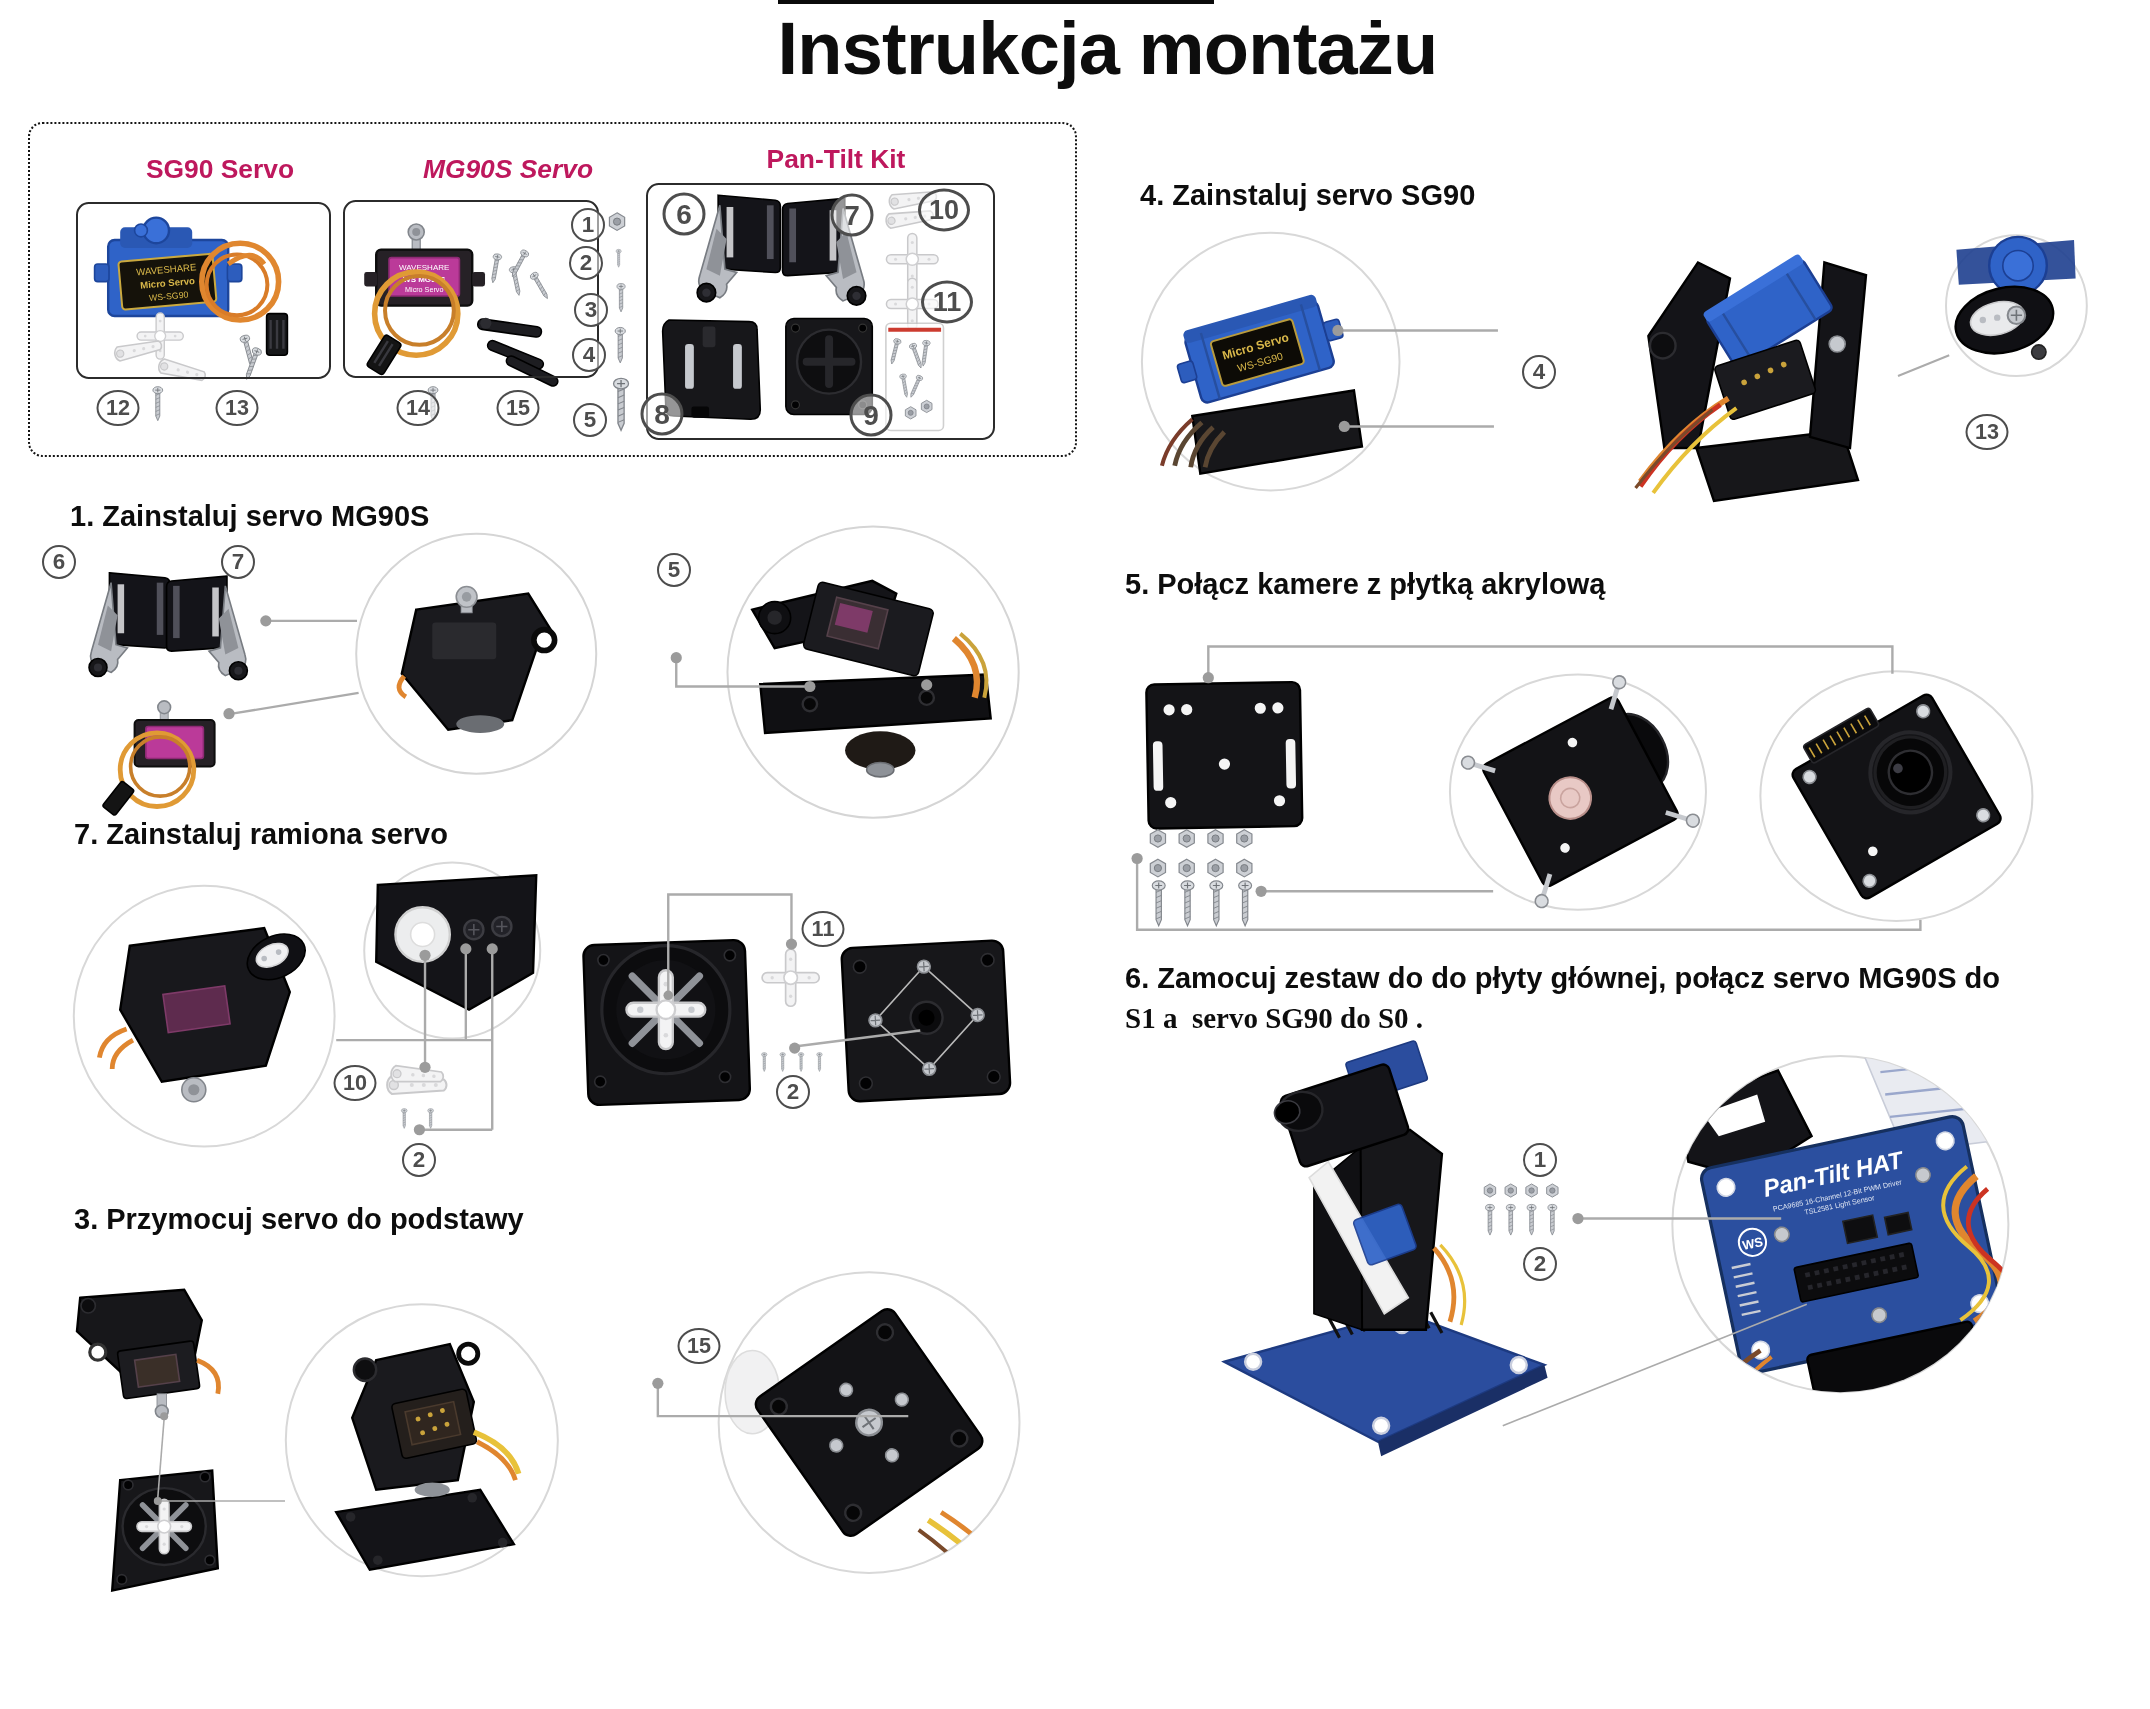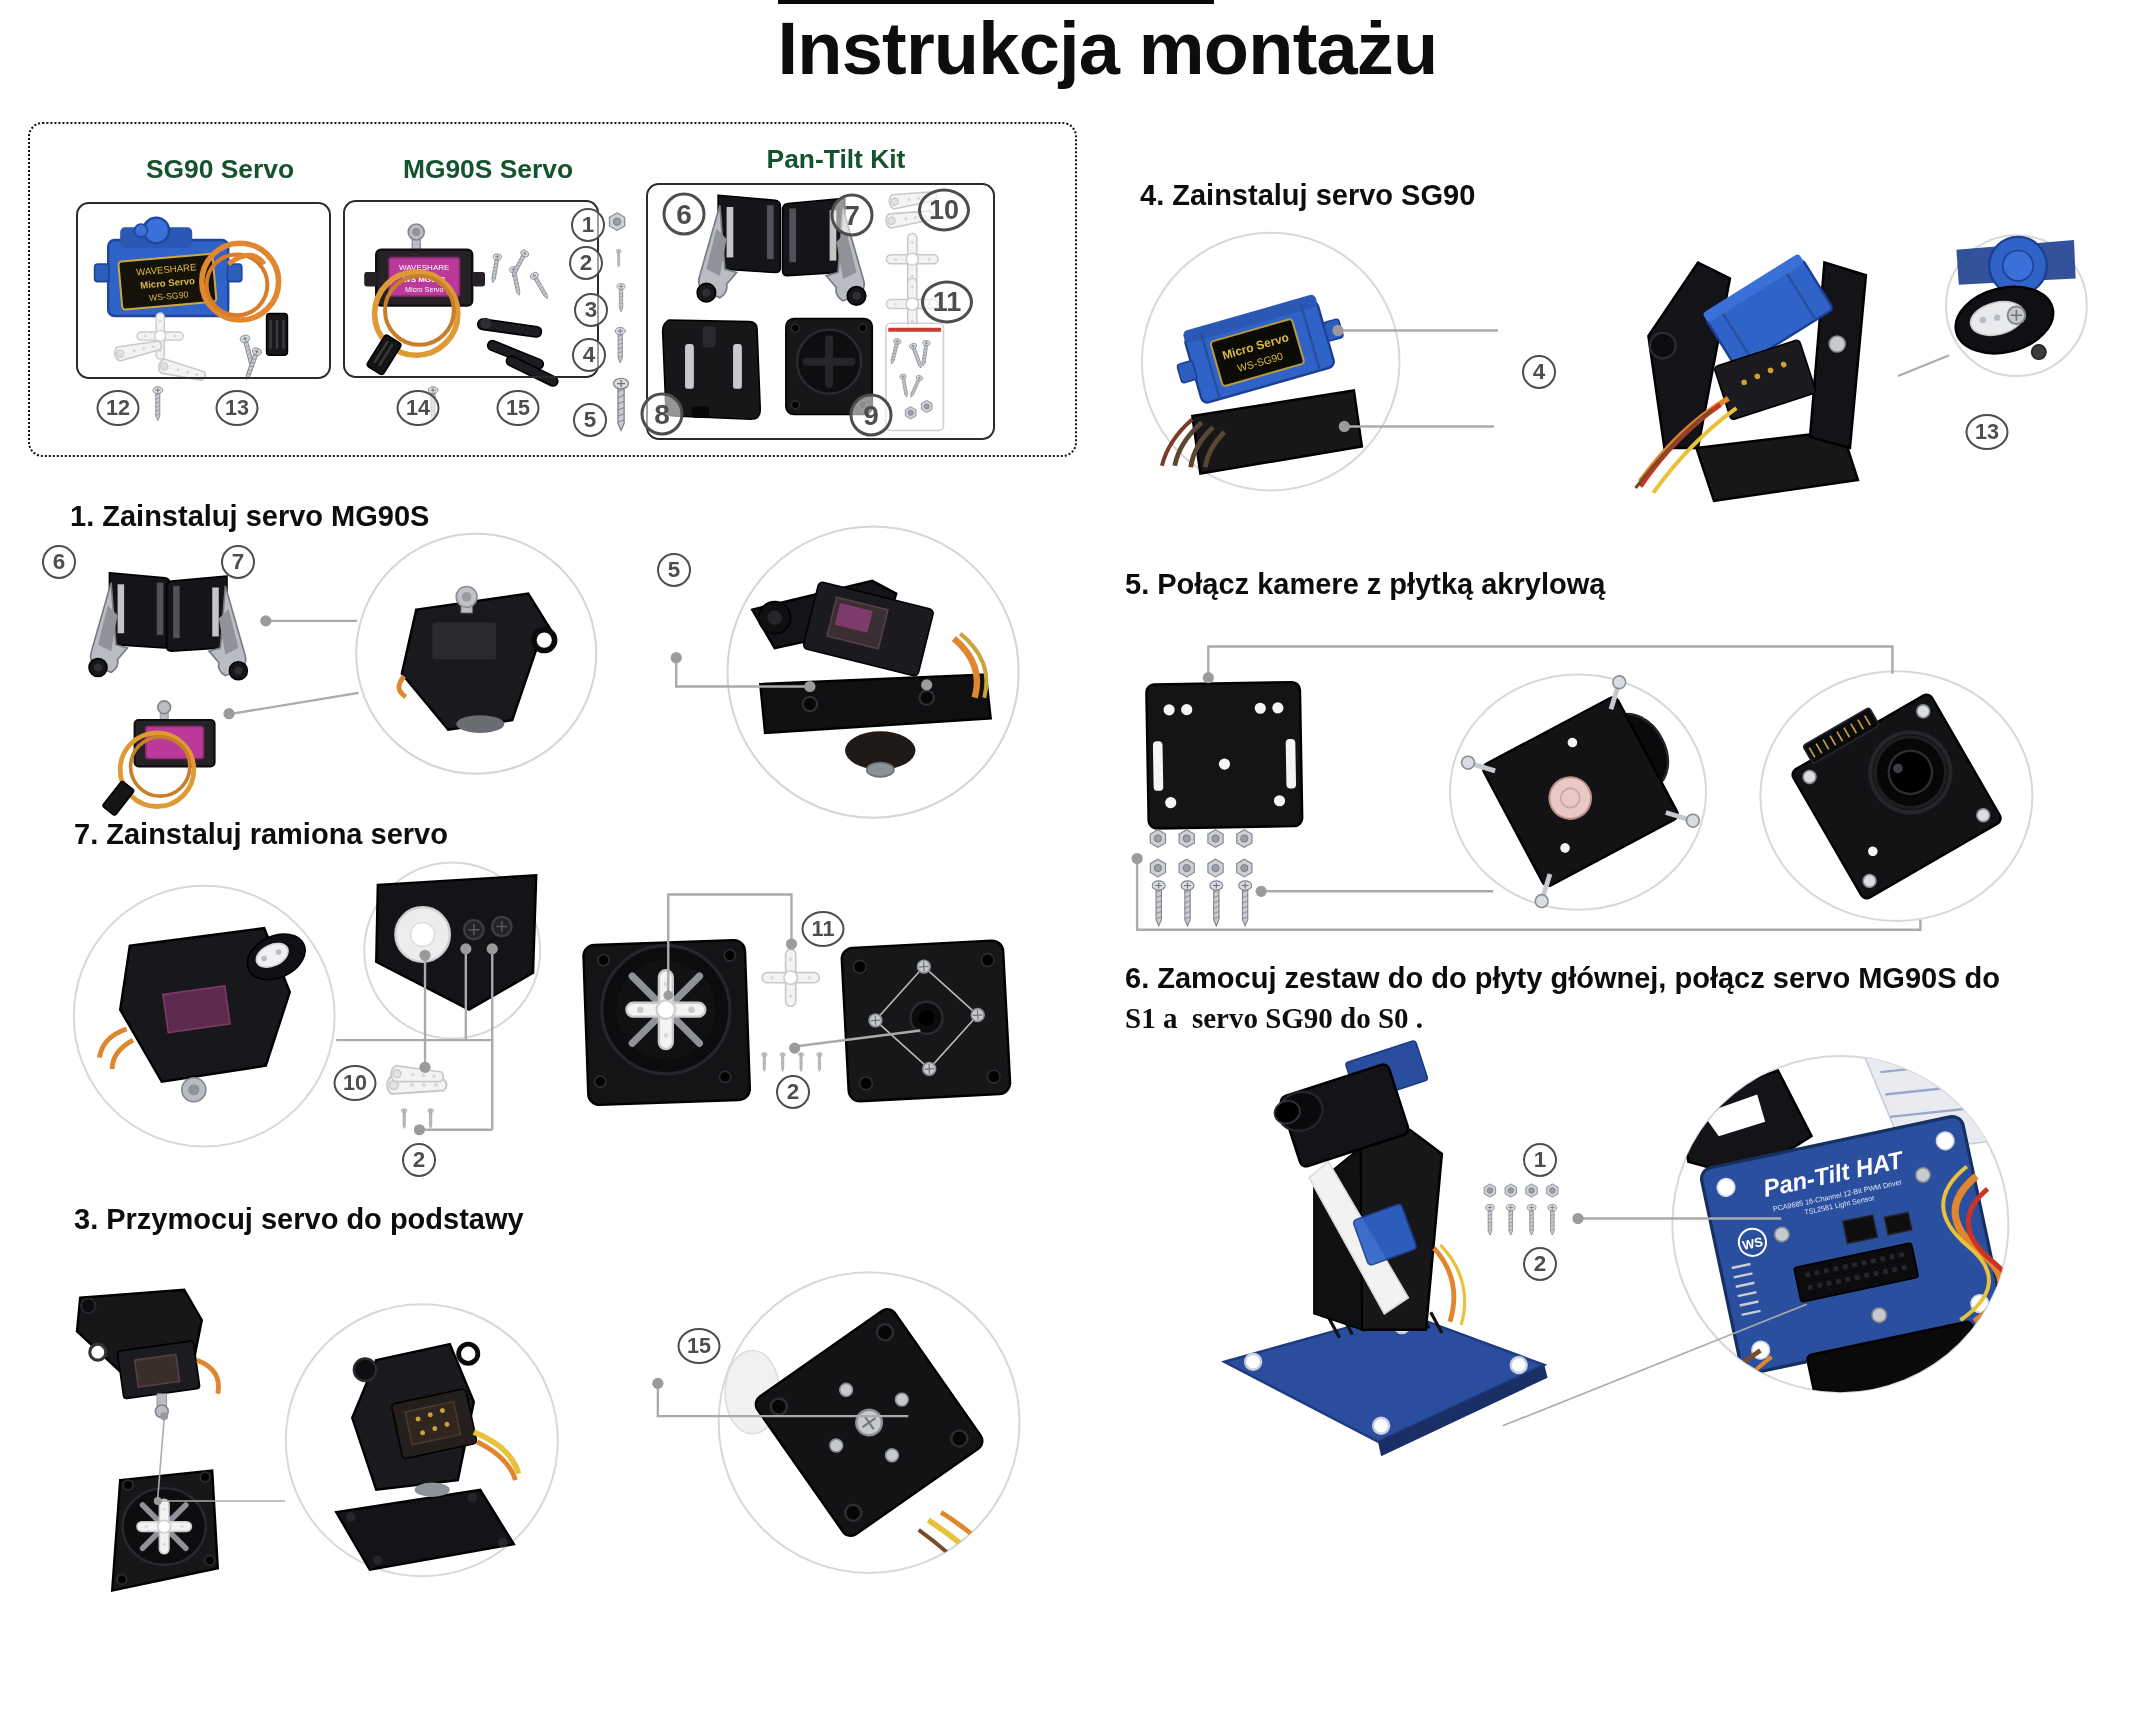--- a/index.html
+++ b/index.html
@@ -3,21 +3,21 @@
 <meta charset="utf-8">
 <style>
   html,body{margin:0;padding:0;background:#fff;}
   .page{position:relative;width:2151px;height:1709px;background:#ffffff;
         font-family:"Liberation Sans",sans-serif;overflow:hidden;}
   .h{position:absolute;padding-left:32px;}
   .title{left:0;top:6.4px;width:2151px;text-align:center;font-size:74px;font-weight:bold;
          color:#0d0d0d;letter-spacing:-0.8px;}
   .topbar{left:778px;top:0;width:404px;height:4px;background:#0a0a0a;}
   .parts-box{left:28px;top:122px;width:1013px;height:331px;border:2.4px dotted #141414;border-radius:14.4px;}
-  .part-label{font-size:26.4px;font-weight:bold;color:#14532d;text-align:center;}
+  .part-label{font-size:26.4px;font-weight:bold;color:#be185d;text-align:center;}
   .frame{border:2.4px solid #2b2b2b;border-radius:12.8px;background:transparent;}
   .step-h{font-size:29px;font-weight:bold;color:#0d0d0d;white-space:pre;}
   .badge{display:flex;align-items:center;justify-content:center;color:#4d4d4d;
          border:2.4px solid #4d4d4d;border-radius:50%;background:rgba(255,255,255,.55);
          font-weight:600;transform:translate(-50%,-50%);position:absolute;z-index:5;}
   .b-sm{width:30px;height:30px;font-size:22.4px;}
   .b-sm2{width:39px;height:32px;font-size:21.6px;}
   .b-lg{width:37px;height:37px;font-size:28px;border-width:3.2px;}
   .b-lg2{width:46px;height:37px;font-size:27px;border-width:3.2px;}
   svg{position:absolute;left:0;top:0;}
@@ -611,21 +611,21 @@
         <circle cx="1421" cy="1073" r="7"></circle>
   <circle cx="1972" cy="1523" r="7"></circle>
 </g>
 </svg>
 
 <div class="h topbar"></div>
 <div class="h title">Instrukcja montażu</div>
 
 <div class="h parts-box"></div>
 <div class="h part-label" style="left:76px;top:154px;width:224px;">SG90 Servo</div>
-<div class="h part-label" style="left:344px;top:154px;width:224px;">MG90S Servo</div>
+<div class="h part-label" style="left:364px;top:154px;width:224px;font-style:italic;">MG90S Servo</div>
 <div class="h part-label" style="left:688px;top:144px;width:232px;">Pan-Tilt Kit</div>
 
 <div class="h frame" style="left:76px;top:202px;width:219px;height:173px;"></div>
 <div class="h frame" style="left:343px;top:200px;width:220px;height:174px;"></div>
 <div class="h frame" style="left:646px;top:183px;width:313px;height:253px;"></div>
 
 <div class="badge b-sm" style="left:588px;top:225px;">1</div>
 <div class="badge b-sm" style="left:586px;top:263px;">2</div>
 <div class="badge b-sm" style="left:591px;top:310px;">3</div>
 <div class="badge b-sm" style="left:589px;top:355px;">4</div>

